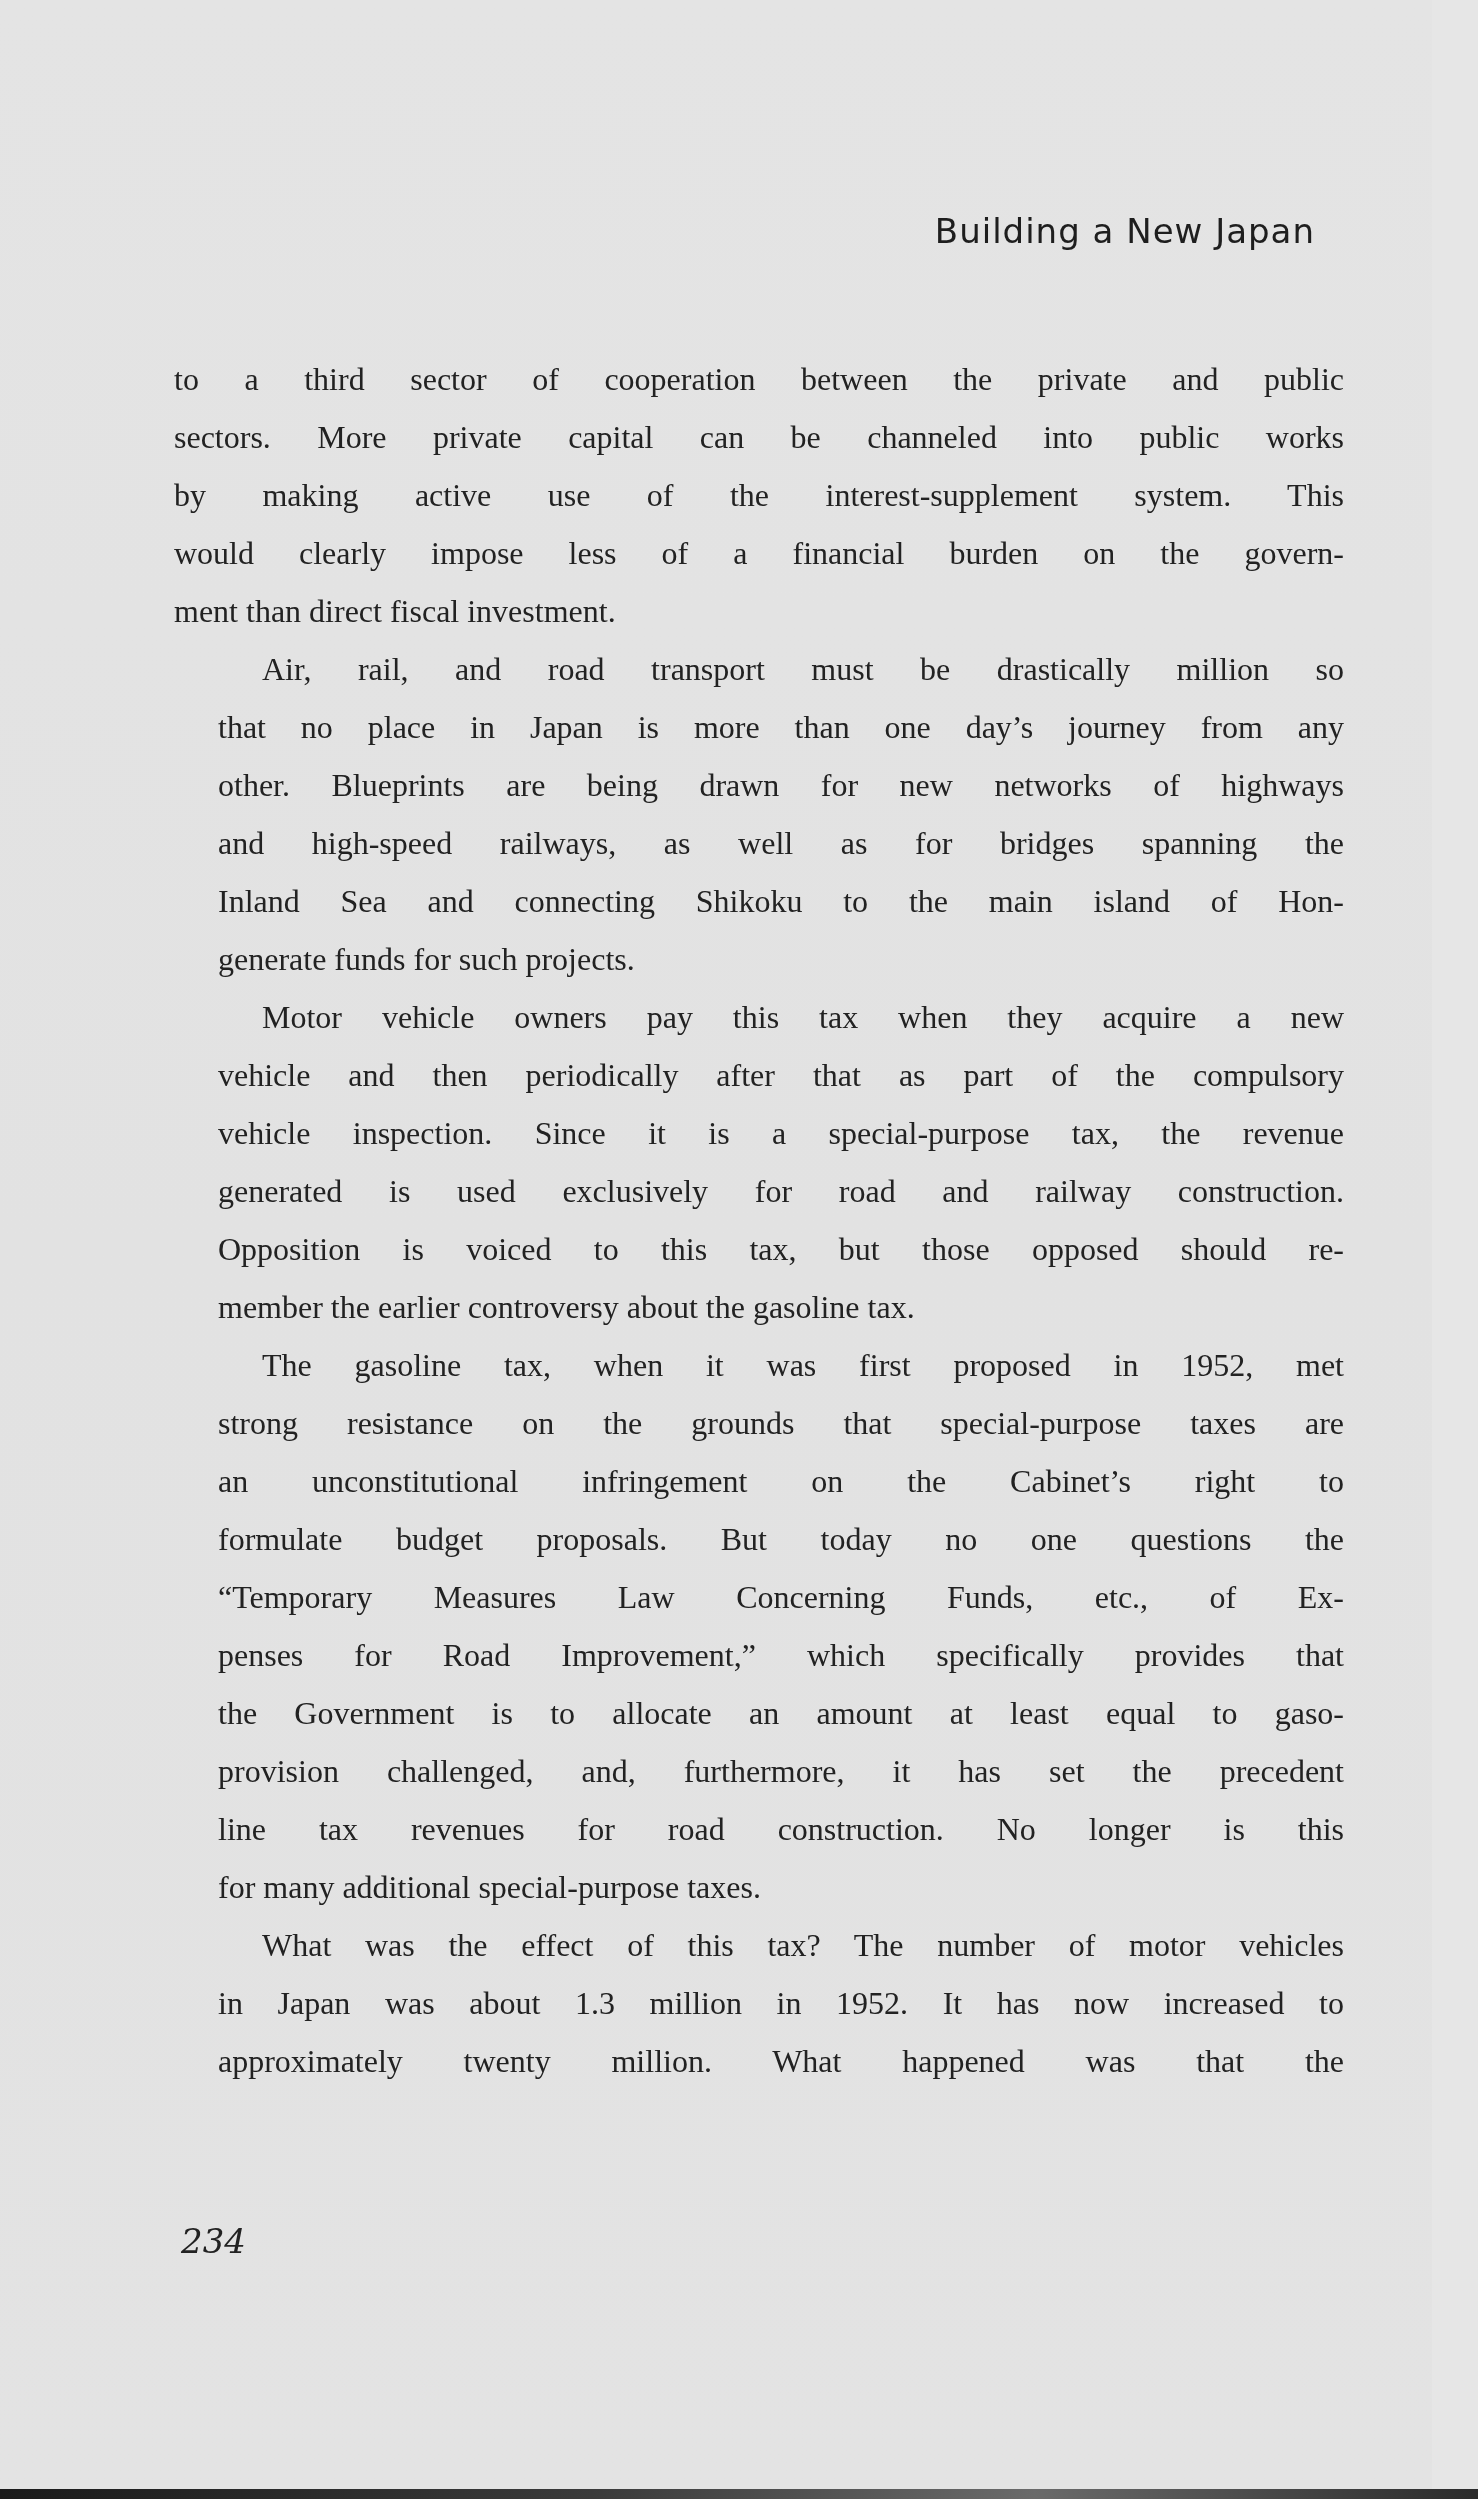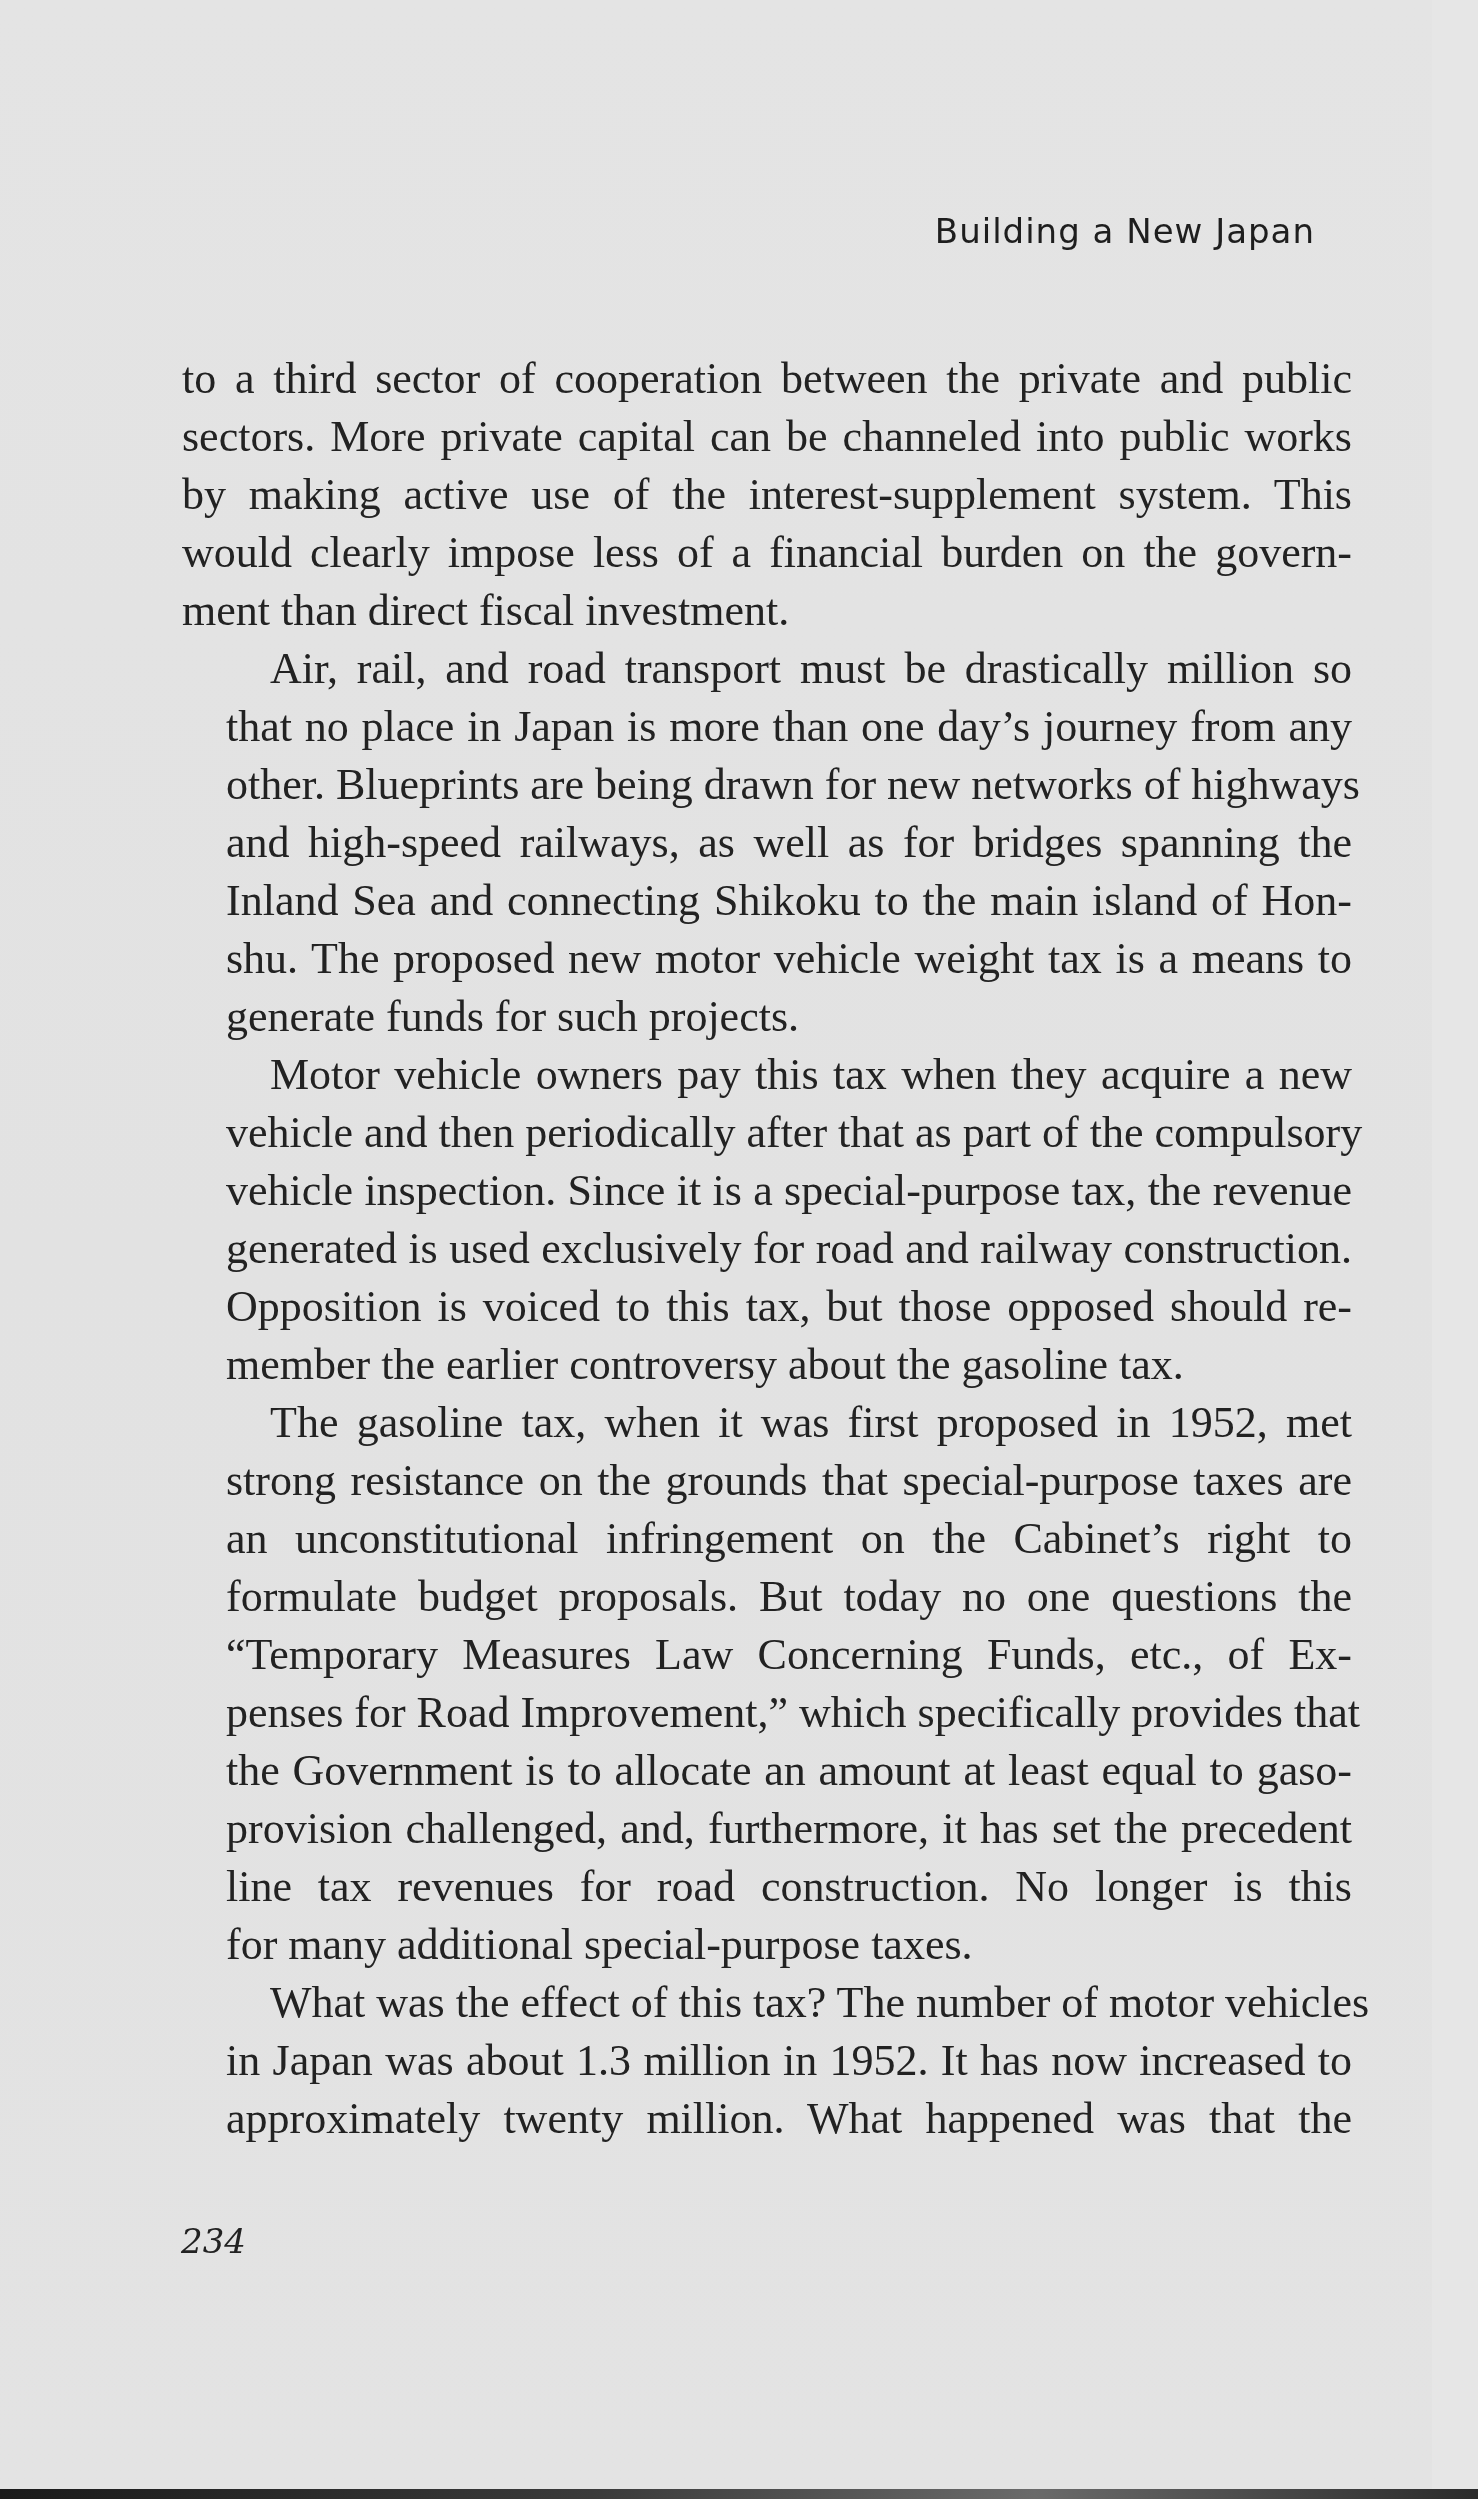--- a/index.html
+++ b/index.html
@@ -34,25 +34,25 @@
       right: 117px;
       top: 211px;
       font-family: "DejaVu Sans", sans-serif;
       font-size: 34px;
       letter-spacing: 1px;
       color: #1e1e1e;
       font-weight: normal;
     }
     .body-text {
       position: absolute;
-      left: 182px;
+      left: 174px;
       top: 350px;
       width: 1170px;
       font-family: "Liberation Serif", serif;
-      font-size: 44px;
+      font-size: 32px;
       line-height: 58px;
       color: #222;
       text-align: justify;
     }
     .body-text p {
       margin: 0;
       text-indent: 0;
     }
     .body-text p.indent {
       text-indent: 44px;
@@ -90,21 +90,20 @@
         <span class="line">by making active use of the interest-supplement system. This</span>
         <span class="line">would clearly impose less of a financial burden on the govern-</span>
         <span class="line last">ment than direct fiscal investment.</span>
       </p>
     <p class="indent">
         <span class="line" style="padding-left: 44px;">Air, rail, and road transport must be drastically million so</span>
         <span class="line">that no place in Japan is more than one day’s journey from any</span>
         <span class="line">other. Blueprints are being drawn for new networks of highways</span>
         <span class="line">and high-speed railways, as well as for bridges spanning the</span>
         <span class="line">Inland Sea and connecting Shikoku to the main island of Hon-</span>
-        <span class="line">shu. The proposed new motor vehicle weight tax is a means to</span>
         <span class="line last">generate funds for such projects.</span>
       </p>
     <p class="indent">
         <span class="line" style="padding-left: 44px;">Motor vehicle owners pay this tax when they acquire a new</span>
         <span class="line">vehicle and then periodically after that as part of the compulsory</span>
         <span class="line">vehicle inspection. Since it is a special-purpose tax, the revenue</span>
         <span class="line">generated is used exclusively for road and railway construction.</span>
         <span class="line">Opposition is voiced to this tax, but those opposed should re-</span>
         <span class="line last">member the earlier controversy about the gasoline tax.</span>
       </p>

